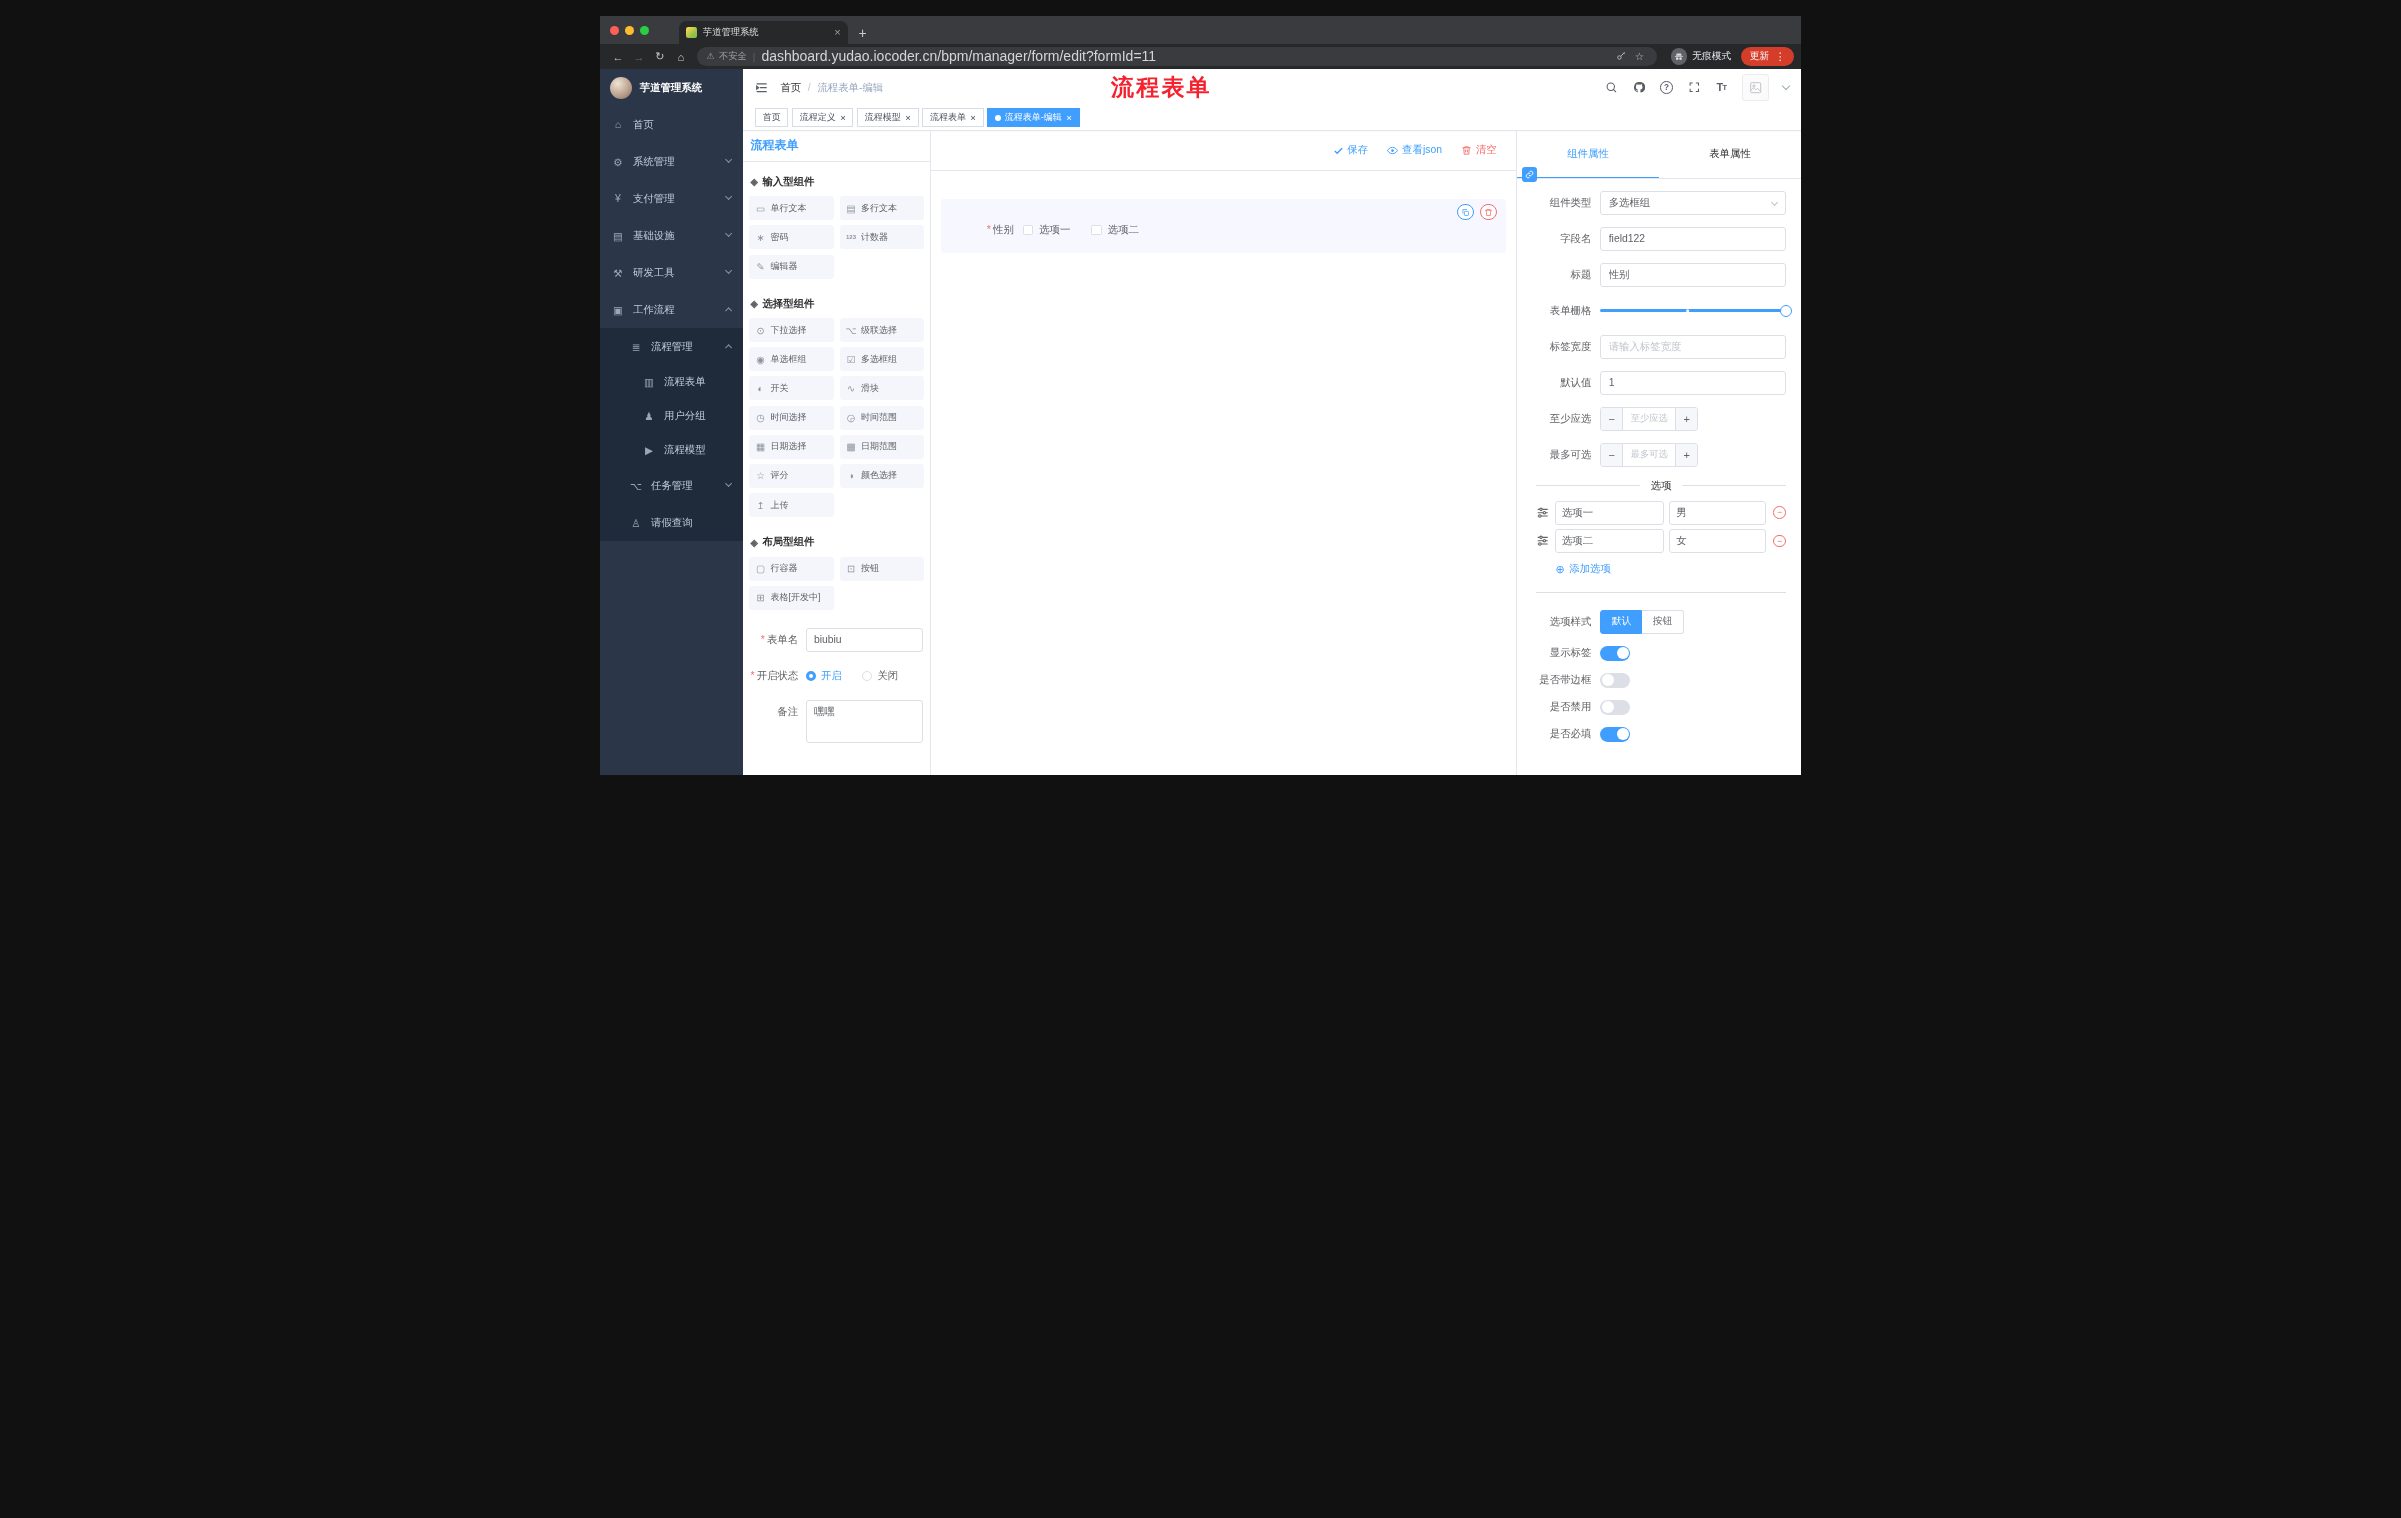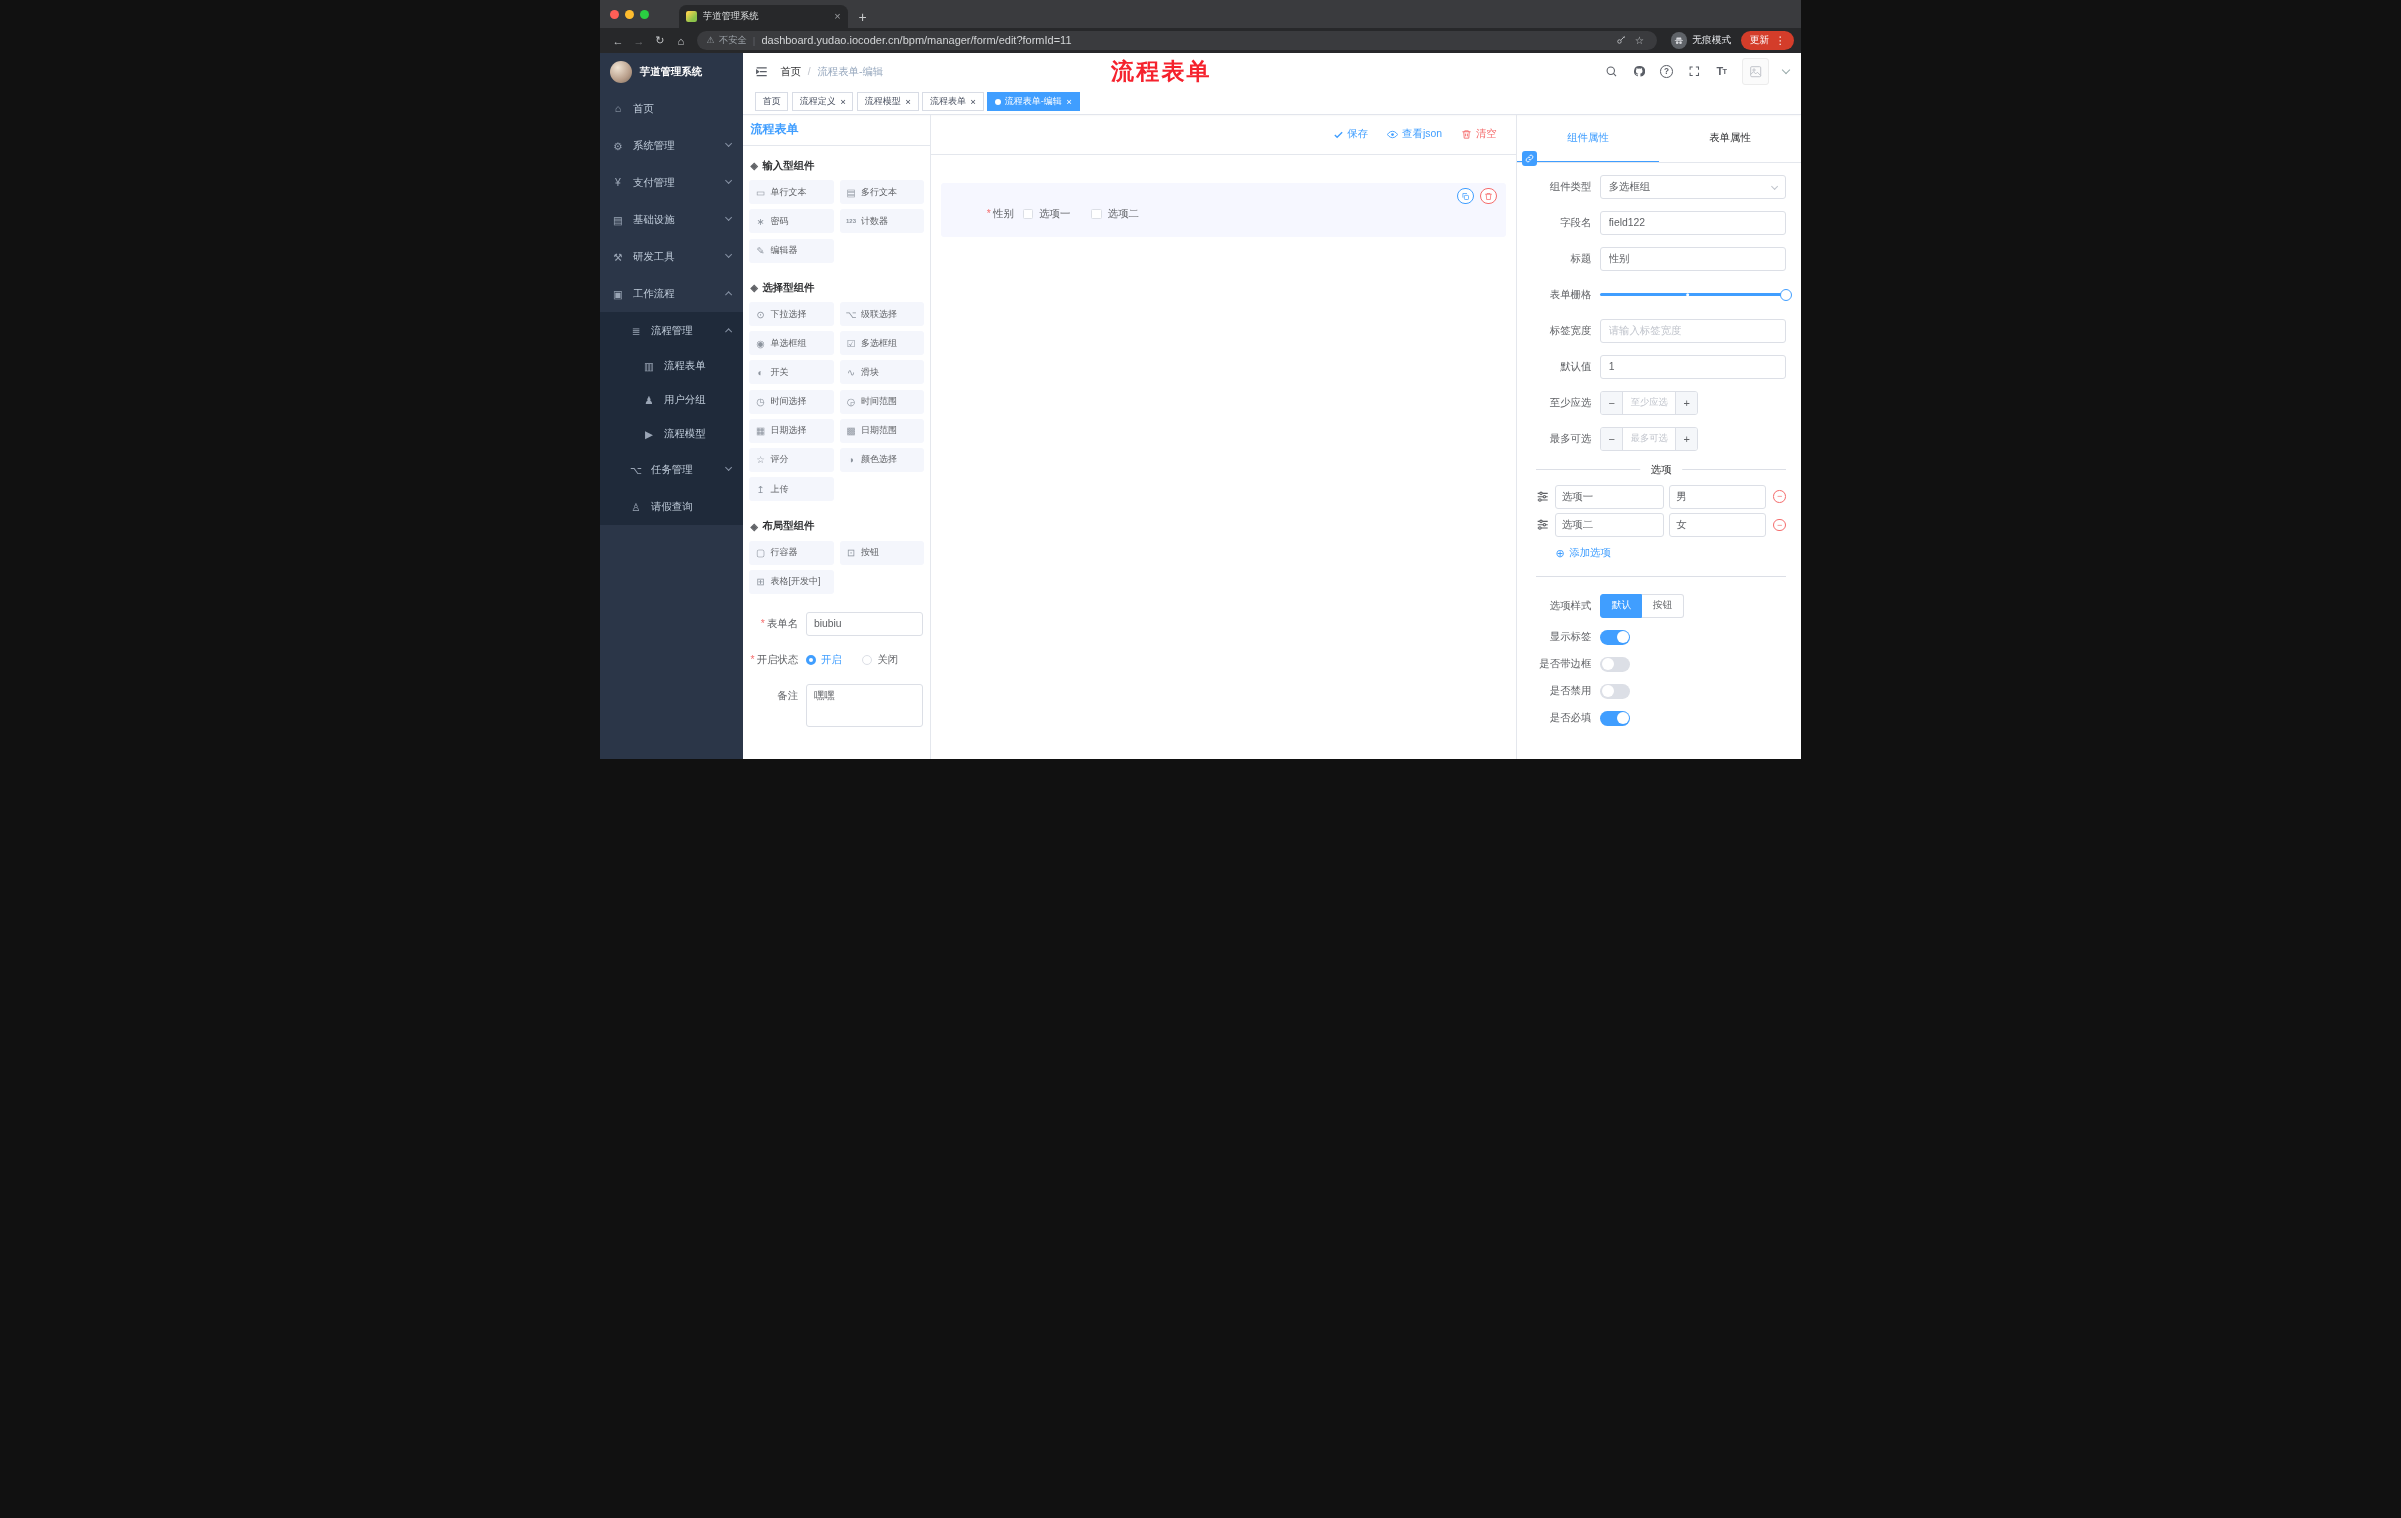--- a/index.html
+++ b/index.html
@@ -1,37 +1,37 @@
 <!DOCTYPE html>
 <html style="font-size:12px"><head>
 <meta charset="utf-8">
 <style>
   *{margin:0;padding:0;box-sizing:border-box}
   html,body{background:#111}
   body{font-family:"Liberation Sans",sans-serif}
-  .page{width:1201px;height:759px;position:relative;overflow:hidden;background:#fff;margin:0 auto}
+  .page{width:1201px;height:759px;position:relative;overflow:hidden;background:#fff;margin:16px auto}
 
   
   .tabstrip{height:28px;background:#3a3b3e;display:flex;align-items:flex-end}
   .traffic{display:flex;gap:6px;padding:0 10.4px;align-items:center;align-self:center}
   .tl{width:9px;height:9px;border-radius:50%}
   .tl.r{background:#ff5f57}.tl.y{background:#febc2e}.tl.g{background:#2ace42}
   .btab{margin-left:19.3px;width:169px;height:23px;background:#27282a;border-radius:7.4px 7.4px 0 0;display:flex;align-items:center;padding:0 7.4px;gap:6px}
   .favicon{width:10.4px;height:10.4px;border-radius:2.2px;background:linear-gradient(135deg,#ffd54f 10%,#8bc34a 70%);flex-shrink:0}
   .tab-title{color:#dfe1e2;font-size:9.3px;flex:1;white-space:nowrap;overflow:hidden}
   .tab-close{color:#9b9da0;font-size:11px;line-height:1;cursor:pointer}
   .newtab{color:#c8cacc;font-size:14px;margin:0 0 3px 10.4px;cursor:pointer}
   .btoolbar{height:25px;background:#27282a;display:flex;align-items:center;padding:0 7.4px}
   .nav-ic{color:#c6c8ca;font-size:11px;width:21px;text-align:center;cursor:pointer}
   .nav-ic.dim{color:#6e7072}
   .urlbar{flex:1;height:19.3px;background:#3a3b3e;border-radius:9.7px;display:flex;align-items:center;padding:0 9px;margin:0 6px;min-width:0}
   .warn-ic{color:#9aa0a6;font-size:9px;margin-right:4.5px}
   .sec-lbl{font-size:9.3px;color:#9aa0a6;white-space:nowrap}
   .url-sep{color:#5f6368;font-size:9.7px;margin:0 6px}
-  .url-text{font-size:11px;color:#d3d5d7;white-space:nowrap;overflow:hidden}
+  .url-text{font-size:14px;color:#d3d5d7;white-space:nowrap;overflow:hidden}
   .url-spacer{flex:1}
   .pill-ic{color:#c0c3c6;width:18px;text-align:center;flex-shrink:0;display:flex;justify-content:center}
   .pill-ic svg{width:10.4px;height:10.4px}
   .star{font-size:10.4px}
   .incog{display:flex;align-items:center;gap:5.2px;color:#e8eaed;font-size:9.7px;margin:0 7.4px;white-space:nowrap}
   .incog-ic{width:16.3px;height:16.3px;border-radius:50%;background:#5f6368;display:flex;align-items:center;justify-content:center}
   .incog-ic svg{width:9.7px;height:9.7px}
   .update-pill{height:19.3px;background:#d43d2a;border-radius:9.7px;color:#fff;font-size:9.7px;display:flex;align-items:center;gap:6px;padding:0 8.2px;margin-left:3px;cursor:pointer;white-space:nowrap}
   .update-pill .dots{font-size:10.4px}
 

